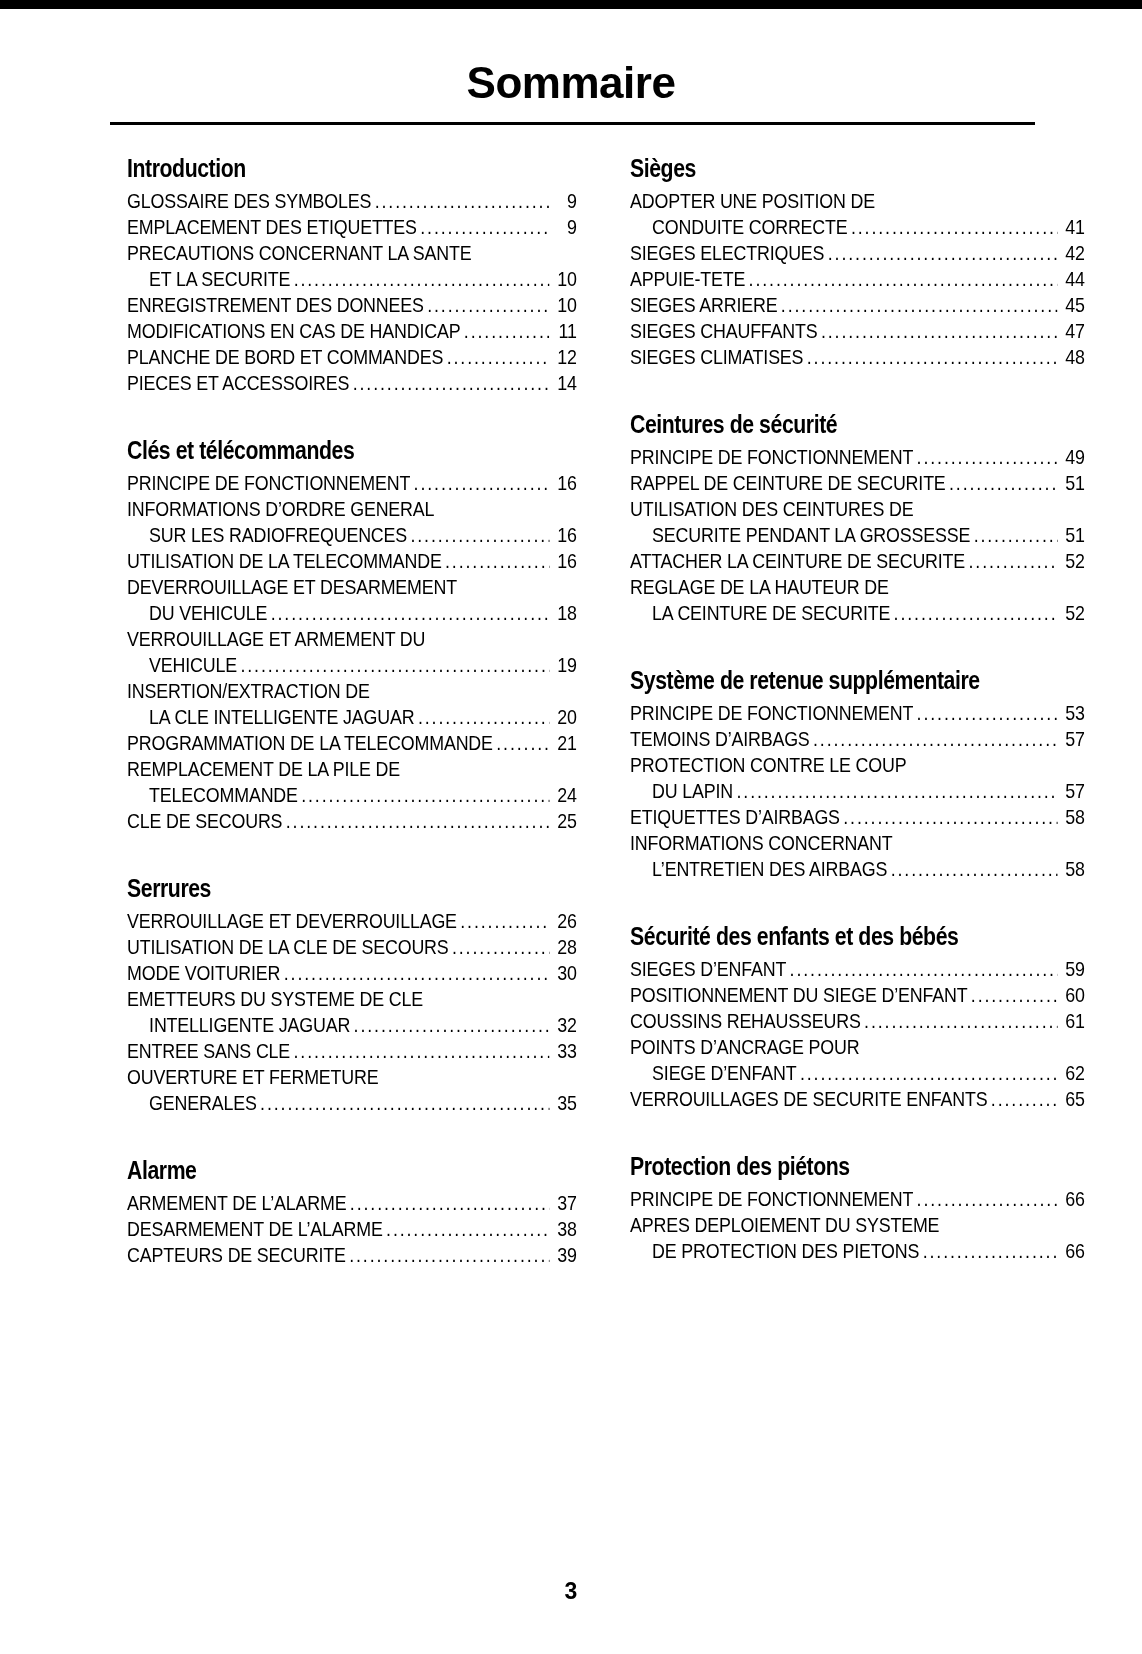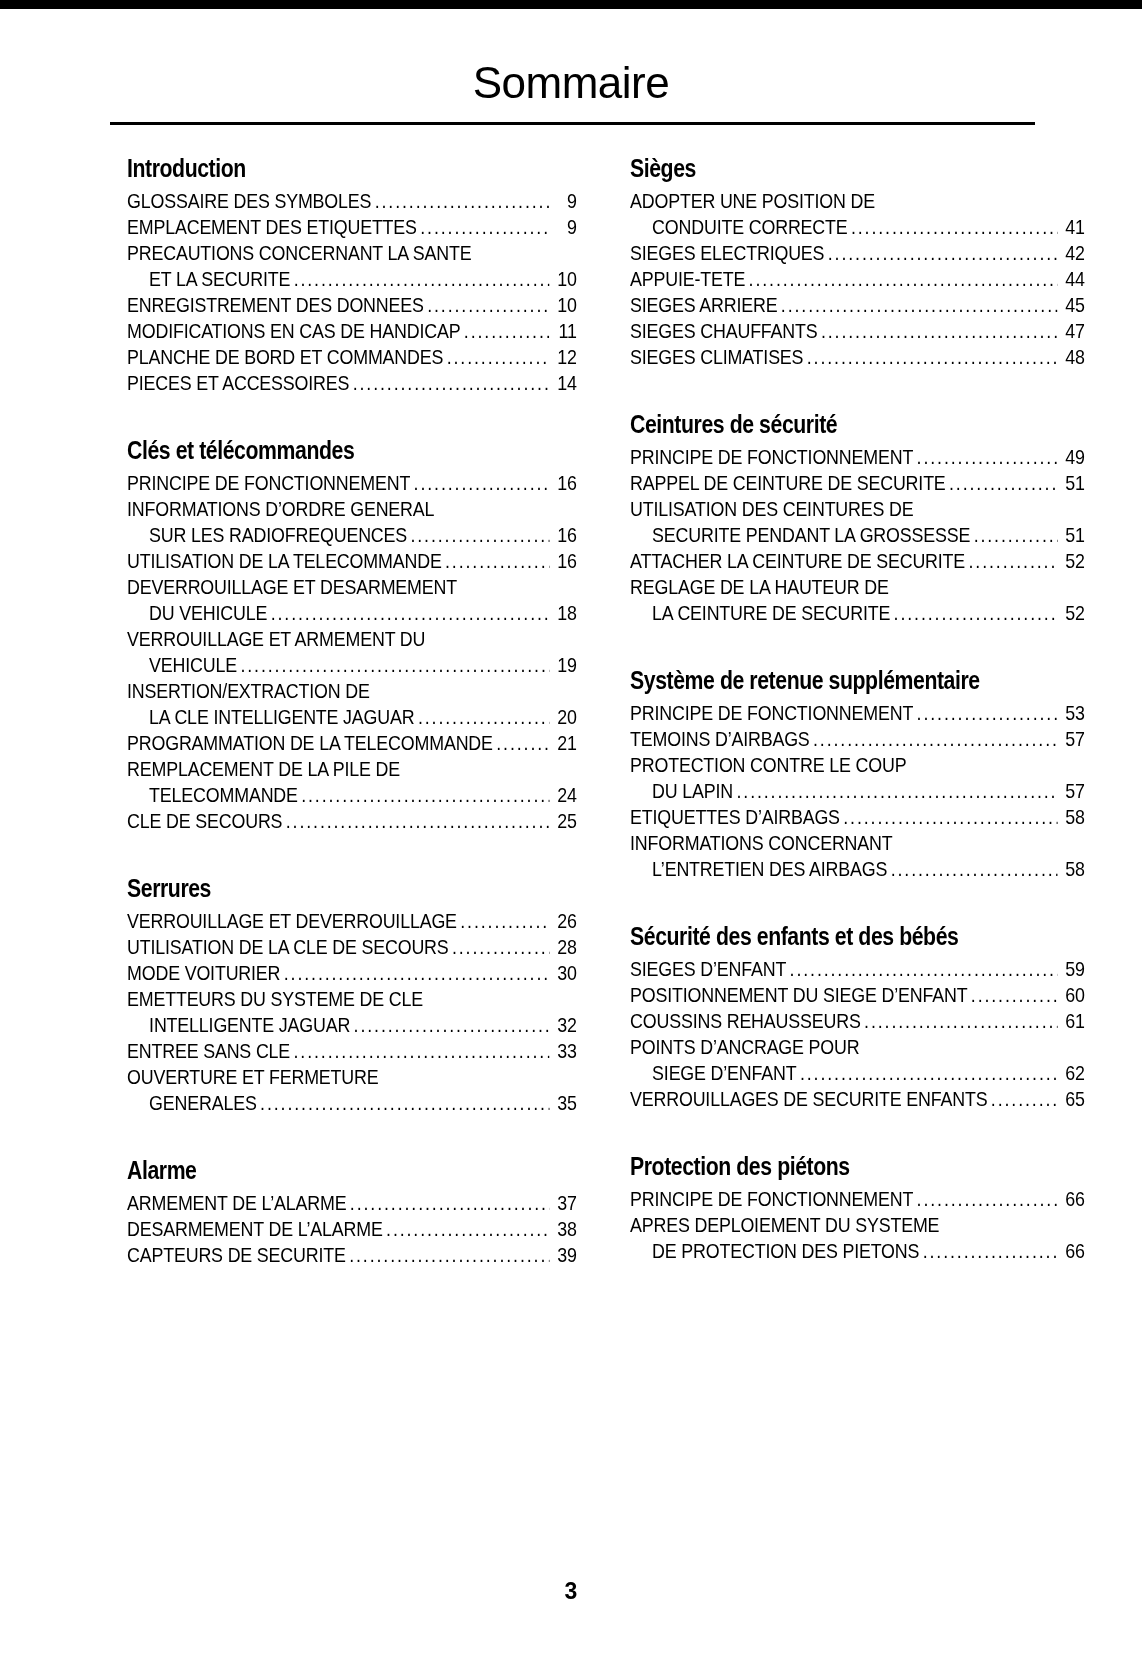--- a/index.html
+++ b/index.html
@@ -16,21 +16,21 @@
     position: absolute;
     top: 0; left: 0;
     width: 100%; height: 9px;
     background: #000;
   }
   .title {
     margin: 0;
     padding-top: 58px;
     text-align: center;
     font-size: 44px;
-    font-weight: normal;
+    font-weight: bold;
     letter-spacing: -0.5px;
   }
   .rule {
     height: 3px;
     background: #000;
     margin-top: 14px;
     margin-left: 110px;
     width: 925px;
   }
   .col {

